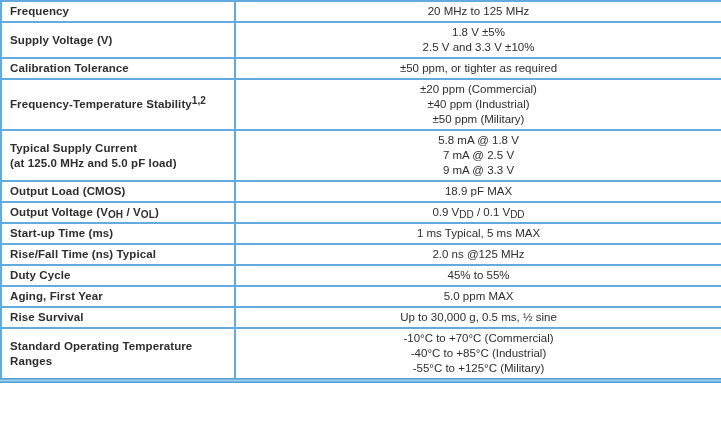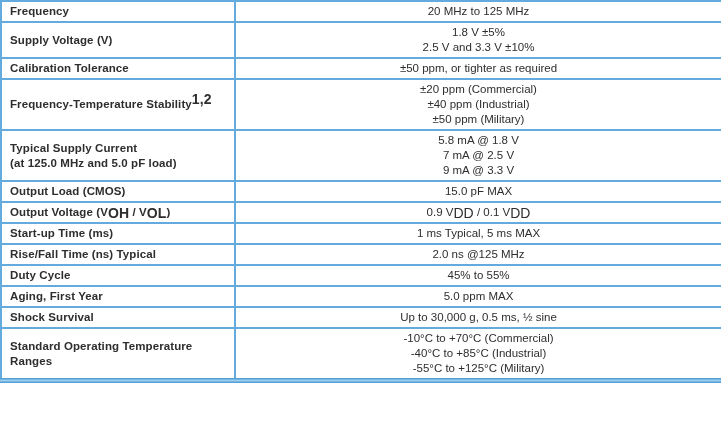--- a/index.html
+++ b/index.html
@@ -23,21 +23,21 @@
     padding:2px 6px 2px 8px;
     letter-spacing:0.1px;
   }
   td.value{
     text-align:center;
     padding:2px 6px;
     margin-top:32px;
   }
   .line{line-height:15px;white-space:nowrap;}
   td.value .line{white-space:normal;}
-  sub,sup{font-size:14px;line-height:0;font-weight:inherit;}
+  sub,sup{font-size:10px;line-height:0;font-weight:inherit;}
   sub{vertical-align:-2px;}
   sup{vertical-align:4px;}
   tr:last-child td{border-bottom:none;}
   .bottom-band{
     width:721px;height:5px;
     background:linear-gradient(180deg,var(--frame,#3f95d1) 0%,var(--frame_light,#9ccdeb) 50%,var(--frame,#3f95d1) 100%);
   }
 </style>
 </head>
 <body>
@@ -93,21 +93,21 @@
             <div class="line"><span>5.8 mA @ 1.8 V</span></div>
             <div class="line"><span>7 mA @ 2.5 V</span></div>
             <div class="line"><span>9 mA @ 3.3 V</span></div>
           </td>
         </tr>
         <tr>
           <td class="param">
             <div class="line"><span>Output Load (CMOS)</span></div>
           </td>
           <td class="value">
-            <div class="line"><span>15.0 pF MAX</span></div>
+            <div class="line"><span>18.9 pF MAX</span></div>
           </td>
         </tr>
         <tr>
           <td class="param">
             <div class="line"><span>Output Voltage (V</span><sub>OH</sub><span> / V</span><sub>OL</sub><span>)</span></div>
           </td>
           <td class="value">
             <div class="line"><span>0.9 V</span><sub>DD</sub><span> / 0.1 V</span><sub>DD</sub></div>
           </td>
         </tr>
@@ -138,21 +138,21 @@
         <tr>
           <td class="param">
             <div class="line"><span>Aging, First Year</span></div>
           </td>
           <td class="value">
             <div class="line"><span>5.0 ppm MAX</span></div>
           </td>
         </tr>
         <tr>
           <td class="param">
-            <div class="line"><span>Shock Survival</span></div>
+            <div class="line"><span>Rise Survival</span></div>
           </td>
           <td class="value">
             <div class="line"><span>Up to 30,000 g, 0.5 ms, ½ sine</span></div>
           </td>
         </tr>
         <tr>
           <td class="param">
             <div class="line"><span>Standard Operating Temperature</span></div>
             <div class="line"><span>Ranges</span></div>
           </td>

